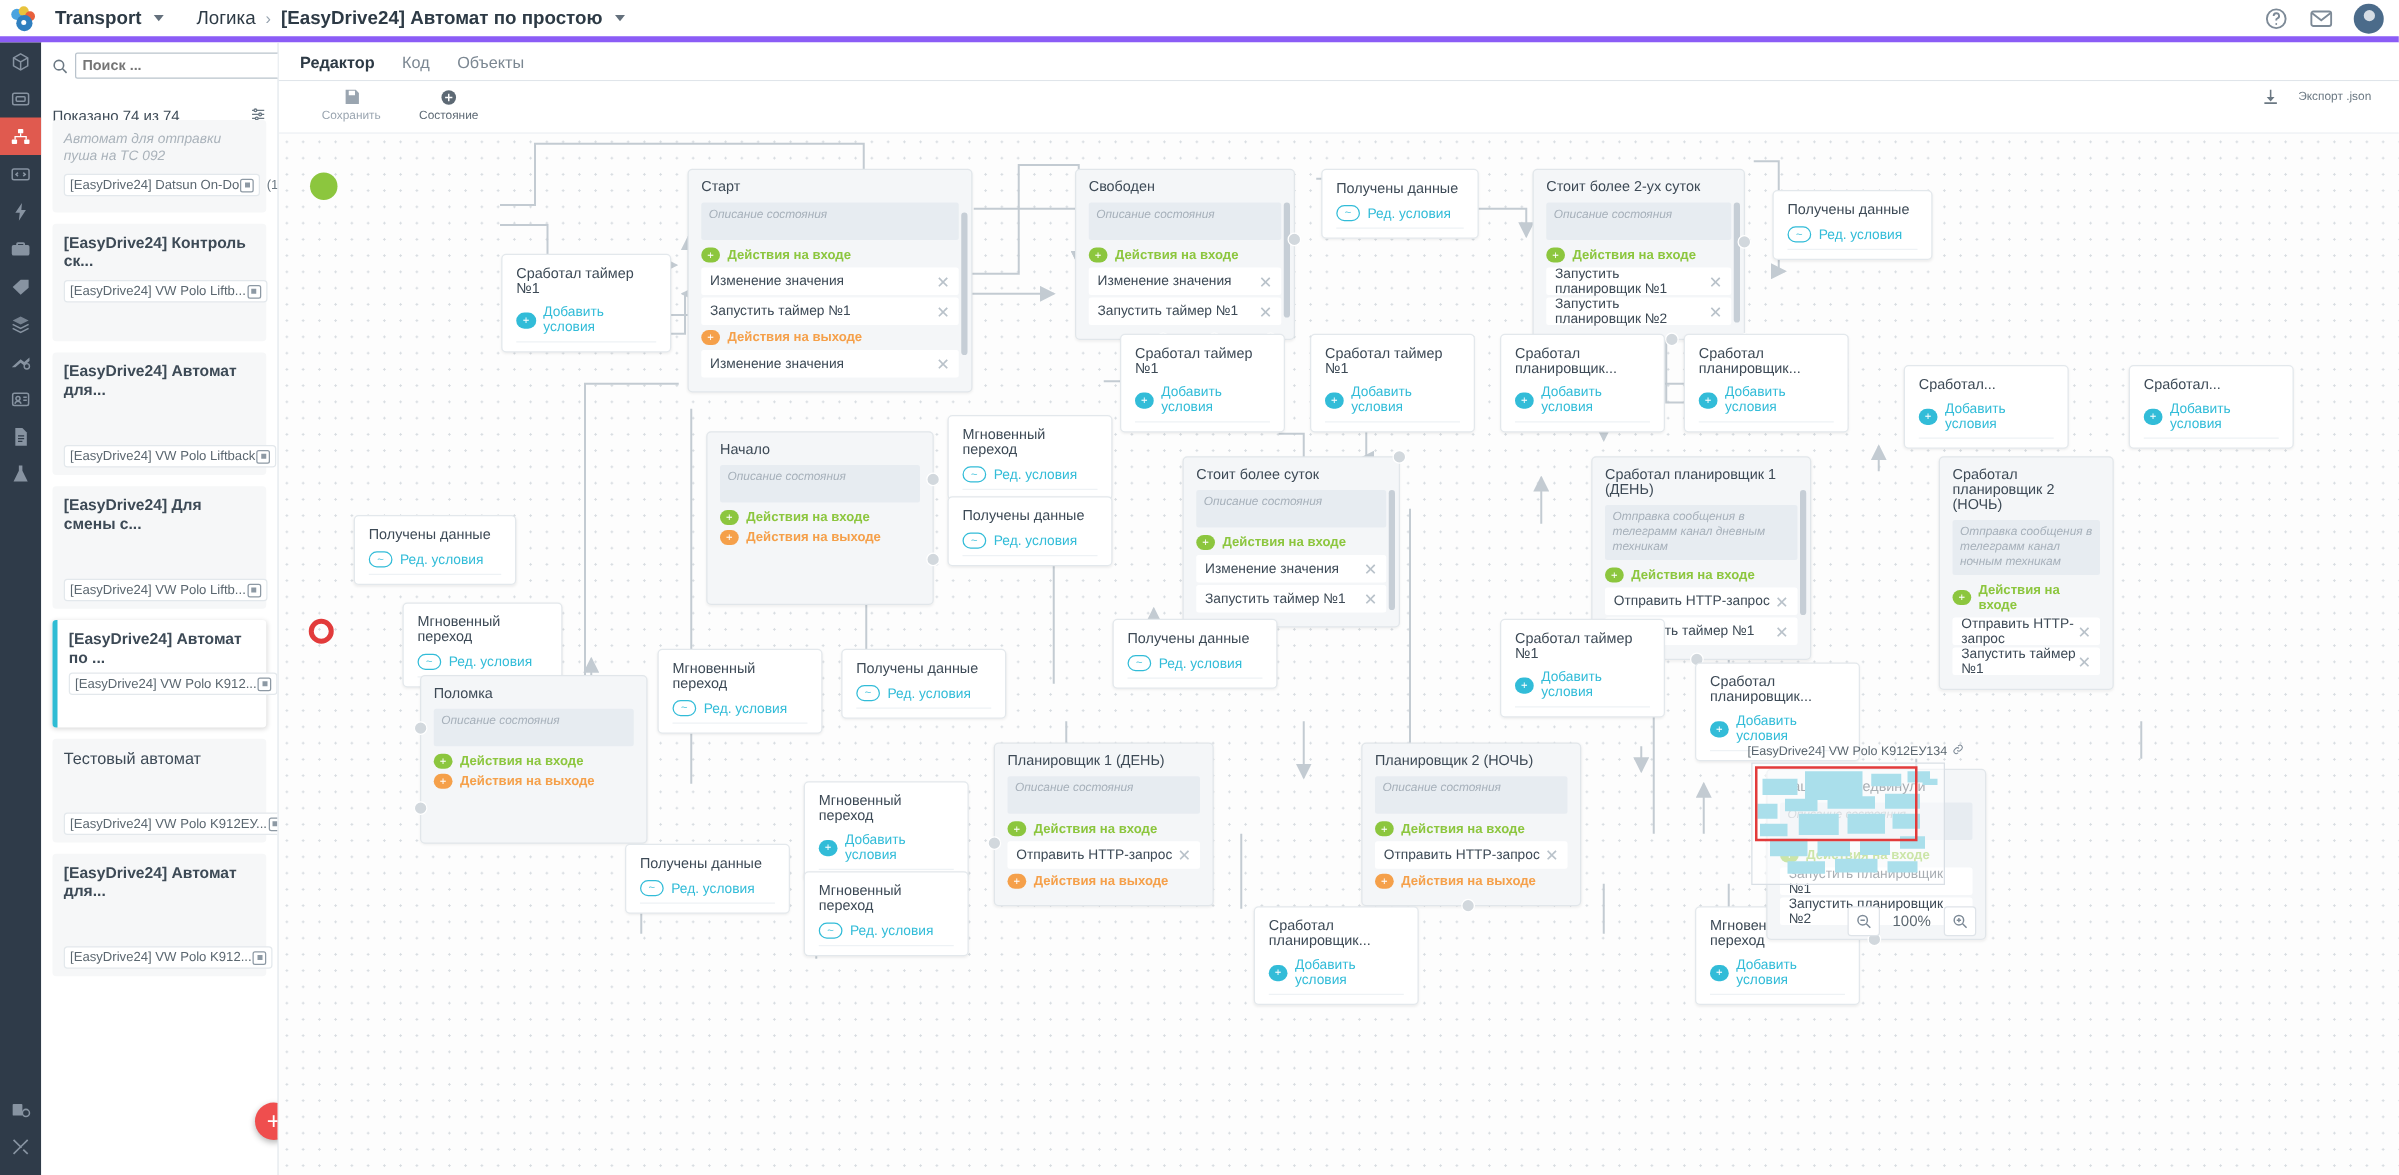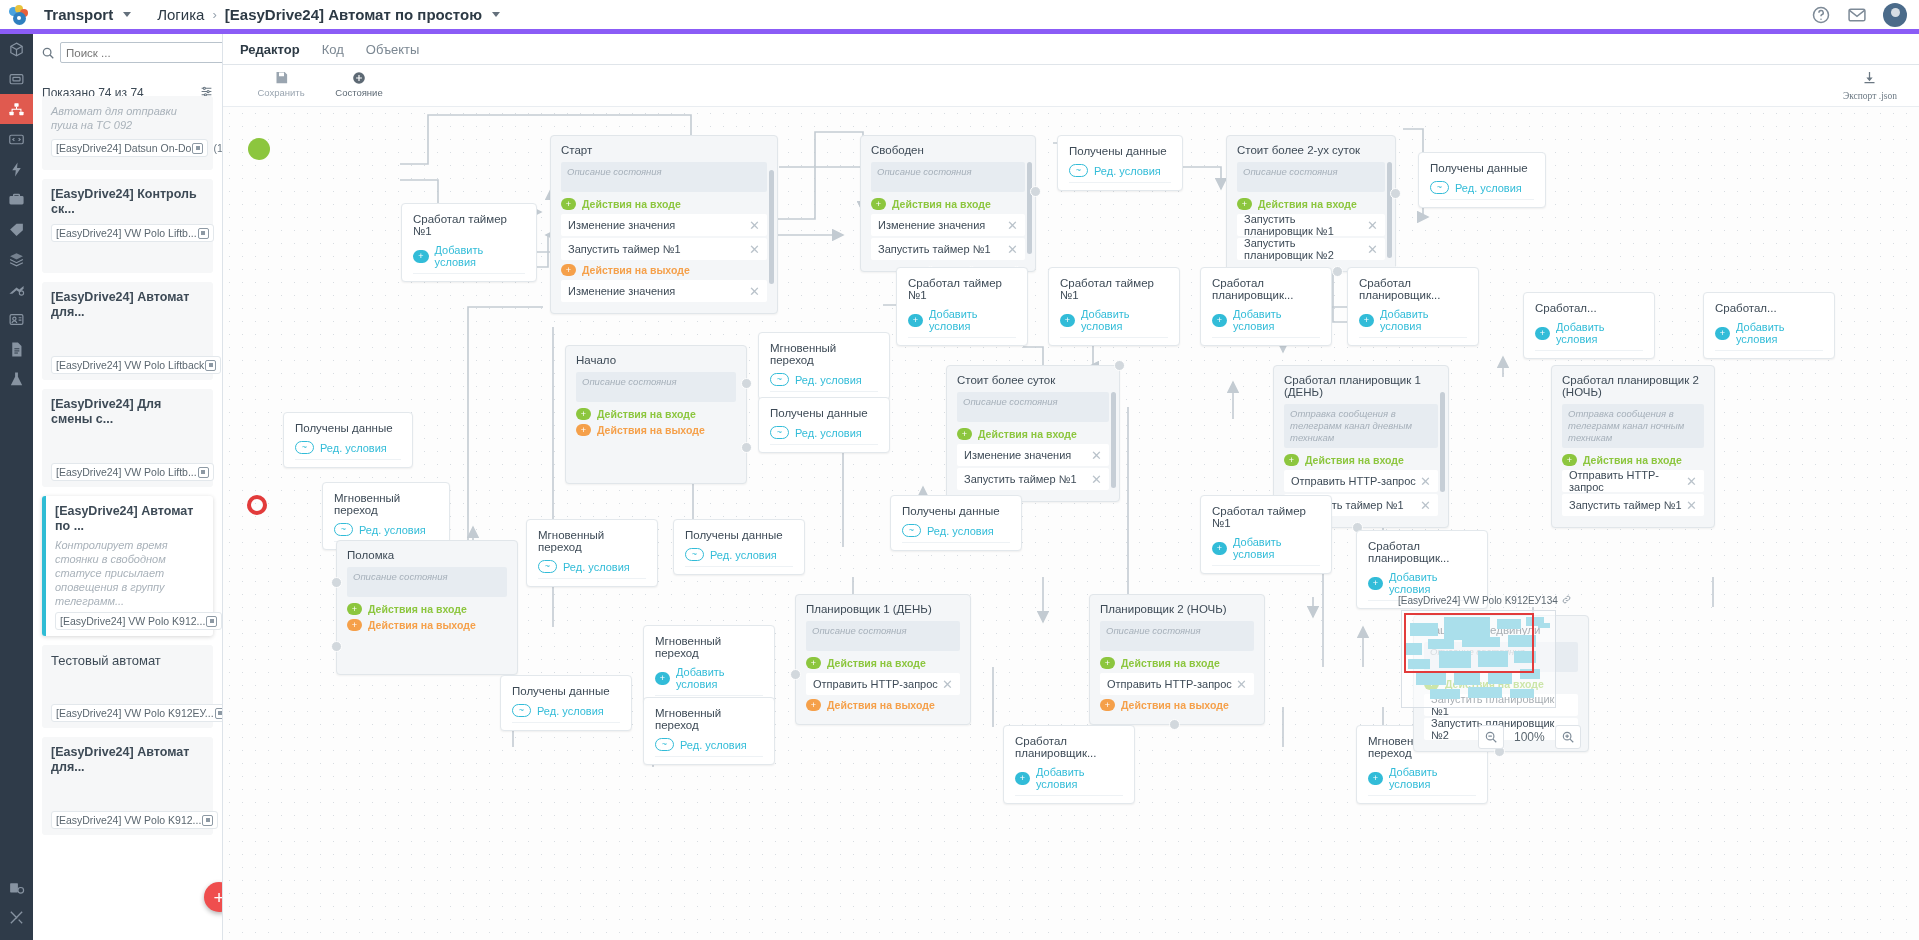--- a/index.html
+++ b/index.html
@@ -53,21 +53,21 @@
   
   #panel {
     position:absolute; left:33px; top:34px; width:190px; height:906px;
     background:#ffffff; border-right:1px solid #dde3e9; overflow:hidden;
   }
   #search-row { display:flex; align-items:center; gap:5px; padding:8px 8px 4px 8px;}
   #search-row .mag { color:#6b7883; width:14px;height:14px; flex:0 0 14px;}
   #search-input {
     flex:1; height:21px; border:1px solid #b9c3cc; border-radius:2px;
     padding:0 5px; font-size:11.5px; color:#6b7883;
-    font-family:"Liberation Sans", sans-serif; outline:none;
+    font-family:"Liberation Sans", sans-serif; outline:none;font-weight:bold;
   }
   #count-row { display:flex; align-items:center; padding:4px 9px 6px 9px;margin-top:14px; }
   #count-row .cnt { font-size:12px; color:#3d4a56; }
   #count-row .filt { margin-left:auto; color:#6b7883; }
 
   #list { position:absolute; top:62px; left:0; right:0; bottom:0; overflow:hidden; }
   .card {
     position:relative; margin:0 9px 9px 9px; background:#f6f7f8;
     border-radius:3px; min-height:78px; padding:8px 9px 6px 9px;
   }
@@ -108,21 +108,21 @@
   #toolbar {
     position:absolute; left:223px; top:65px; width:1696px; height:42px;
     background:#fff; border-bottom:1px solid #e9edf1; display:flex; align-items:flex-start;
     padding:4px 0 0 30px; gap:22px;
   }
   .tbtn { display:flex; flex-direction:column; align-items:center; gap:1px; cursor:pointer; width:56px;}
   .tbtn .gl { color:#9aa5b0; height:17px; display:flex;align-items:center;}
   .tbtn .lb { font-size:9.5px; color:#9aa5b0; white-space:nowrap;}
   .tbtn.on .gl { color:#5d6974; }
   .tbtn.on .lb { color:#5d6974; }
-  #export { position:absolute; right:22px; top:4px; display:flex;flex-direction:column;align-items:center;gap:5px; cursor:pointer;font-family:Liberation Serif, serif;}
+  #export { position:absolute; right:22px; top:4px; display:flex;flex-direction:row;align-items:center;gap:15px; cursor:pointer;}
   #export .gl{ color:#6b7883; height:17px; display:flex;align-items:center;}
   #export .lb{ font-size:9.5px;color:#6b7883;}
 
   
   #canvas {
     position:absolute; left:223px; top:107px; width:1696px; height:833px;
     background:#fdfdfd;
     background-image: radial-gradient(#d7dce1 0.8px, transparent 0.8px);
     background-size: 13px 13px;
     overflow:hidden;
@@ -376,21 +376,20 @@
         <span class="chip">
           <span>[EasyDrive24] VW Polo Liftb...</span>
           <span class="sq"></span>
         </span>
 
       </div>
     </div>
 
     <div class="card selected" style="min-height:86px; padding-left:13px">
       <div class="title">[EasyDrive24] Автомат по ...</div>
-      <div class="desc">Контролирует время стоянки в свободном статусе присылает оповещения в группу телеграмм...</div>
       <div class="foot" style="margin-top:4px">
         <span class="chip">
           <span>[EasyDrive24] VW Polo K912...</span>
           <span class="sq"></span>
         </span>
 
       </div>
     </div>
 
     <div class="card" style="min-height:80px">
@@ -703,21 +702,21 @@
       <span class="x">✕</span>
     </div>
     <div class="act">
       <span>Запустить таймер №1</span>
       <span class="x">✕</span>
     </div>
     <span class="sbar" style="top:26px;height:100px;right:3px;"></span>
     <span class="port" style="left:78px;bottom:-6px"></span>
   </div>
 
-  <div class="node state" style="left:1328px;top:258px;width:164px;">
+  <div class="node state" style="left:1328px;top:258px;width:140px;">
     <div class="sname">Сработал планировщик 2  (НОЧЬ)</div>
     <div class="sdesc">Отправка сообщения в телеграмм канал ночным техникам</div>
     <div class="sec in">
       <span class="pl">+</span>
       <span class="tx">Действия на входе</span>
     </div>
     <div class="act">
       <span>Отправить HTTP-запрос</span>
       <span class="x">✕</span>
     </div>

